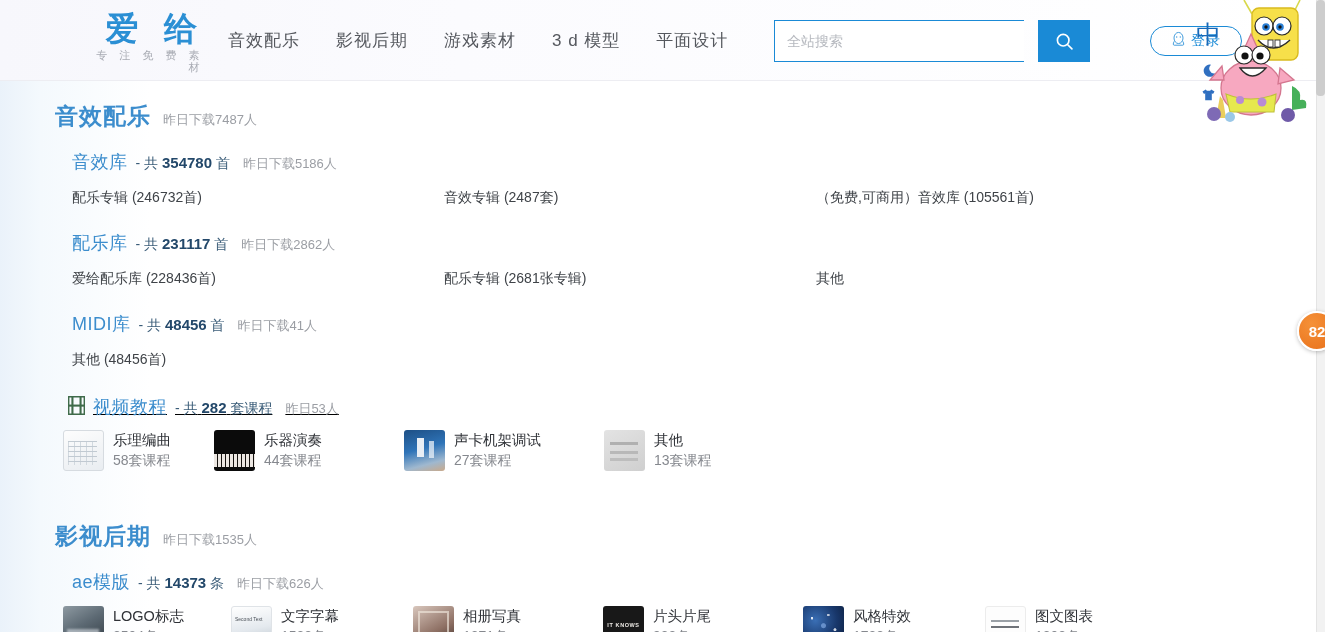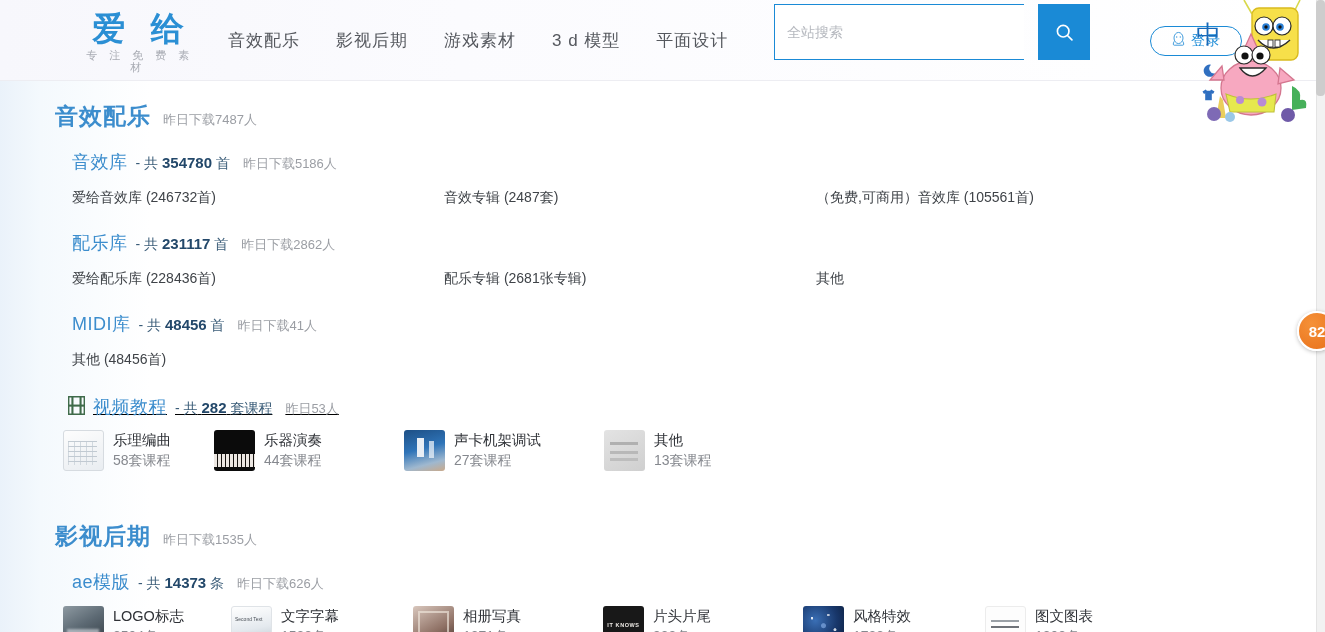--- a/index.html
+++ b/index.html
@@ -38,21 +38,21 @@
     border-bottom: 1px solid #ededf2;
     box-sizing: border-box;
   }
 
   
   #logo {
     position: absolute;
     left: 72px;
     top: 10px;
     width: 132px;
-    text-align: center;
+    text-align: right;
     user-select: none;
   }
   #logo .logo-main {
     font-family: "DejaVu Sans", sans-serif;
     font-size: 33px;
     font-weight: 700;
     letter-spacing: 7px;
     color: #2b8fd4;
     line-height: 38px;
     text-indent: 7px;
@@ -81,23 +81,23 @@
     letter-spacing: 1px;
     cursor: pointer;
     white-space: nowrap;
     line-height: 26px;
   }
 
   
   #search-box {
     position: absolute;
     left: 774px;
-    top: 4px;
+    top: 20px;
     width: 316px;
-    height: 56px;
+    height: 42px;
     display: flex;
     box-sizing: border-box;
     gap: 14px;
   }
   #search-input {
     flex: 1;
     border: 1px solid #1a8ad6;
     border-right: none;
     outline: none;
     padding: 0 12px;
@@ -563,21 +563,21 @@
       <div class="sub-head" style="margin-top:18px;">
         <span class="sub-title">音效库</span>
         <span class="sub-count">
           <span>- 共</span>
           <b>354780</b>
           <span>首</span>
         </span>
         <span class="sub-meta">昨日下载5186人</span>
       </div>
       <div class="links-row" style="margin-top:15px;">
-        <span class="link-cell col-a">爱给音效库 (246732首)</span>
+        <span class="link-cell col-a">配乐专辑 (246732首)</span>
         <span class="link-cell col-b">音效专辑 (2487套)</span>
         <span class="link-cell col-c">（免费,可商用）音效库 (105561首)</span>
       </div>
 
       <div class="sub-head" style="margin-top:24px;">
         <span class="sub-title">配乐库</span>
         <span class="sub-count">
           <span>- 共</span>
           <b>231117</b>
           <span>首</span>

